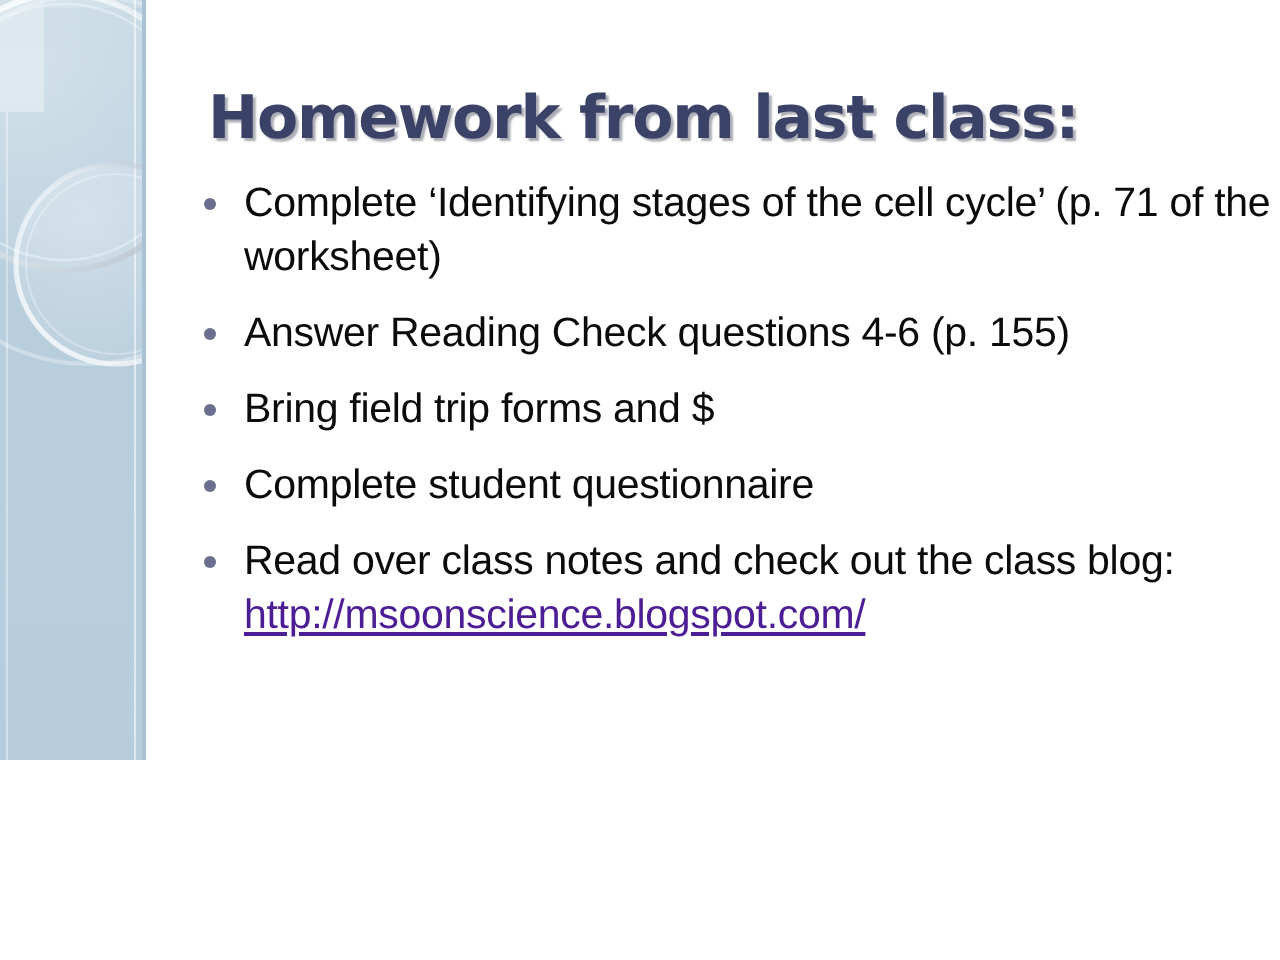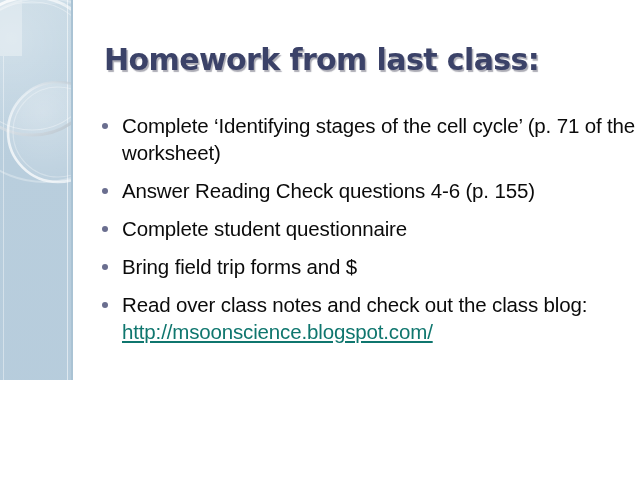--- a/index.html
+++ b/index.html
@@ -95,21 +95,21 @@
     letter-spacing: -0.6px;
     color: #3b4268;
     text-shadow: 1.5px 1.5px 1px rgba(70,70,90,0.45);
     white-space: nowrap;
   }
 
   
   #body-list {
     position: absolute;
     left: 96px;
-    top: 112px;
+    top: 88px;
     width: 542px;
     margin: 0;
     padding: 0;
     list-style: none;
   }
   .bullet-item {
     position: relative;
     padding-left: 26px;
     margin-bottom: 11px;
     font-family: "Liberation Sans", sans-serif;
@@ -127,21 +127,21 @@
     top: 11px;
     width: 6px;
     height: 6px;
     border-radius: 50%;
     background: #6a6e8f;
   }
   .bullet-text {
     display: block;
   }
   .link {
-    color: #0f766e;
+    color: #4c1d95;
     text-decoration: underline;
     white-space: nowrap;
   }
 </style>
 </head>
 <body>
 
 <div id="slide">
 
   <div id="sidebar">
@@ -190,28 +190,28 @@
       <span class="bullet-text">Complete ‘Identifying stages of the cell cycle’ (p. 71 of the worksheet)</span>
     </li>
 
     <li class="bullet-item">
       <span class="bullet-marker"></span>
       <span class="bullet-text">Answer Reading Check questions 4-6 (p. 155)</span>
     </li>
 
     <li class="bullet-item">
       <span class="bullet-marker"></span>
+      <span class="bullet-text">Bring field trip forms and $</span>
+    </li>
+
+    <li class="bullet-item">
+      <span class="bullet-marker"></span>
       <span class="bullet-text">Complete student questionnaire</span>
     </li>
 
     <li class="bullet-item">
       <span class="bullet-marker"></span>
-      <span class="bullet-text">Bring field trip forms and $</span>
-    </li>
-
-    <li class="bullet-item">
-      <span class="bullet-marker"></span>
       <span class="bullet-text"><span>Read over class notes and check out the class blog: </span><a class="link" href="#">http://msoonscience.blogspot.com/</a></span>
     </li>
 
   </ul>
 
 </div>
 
 </body></html>

